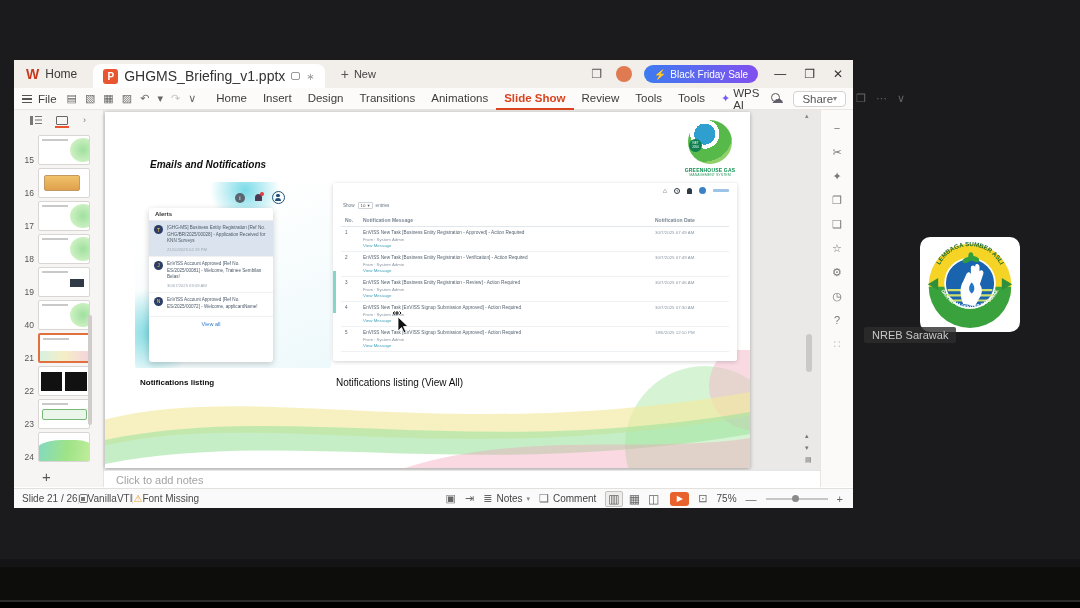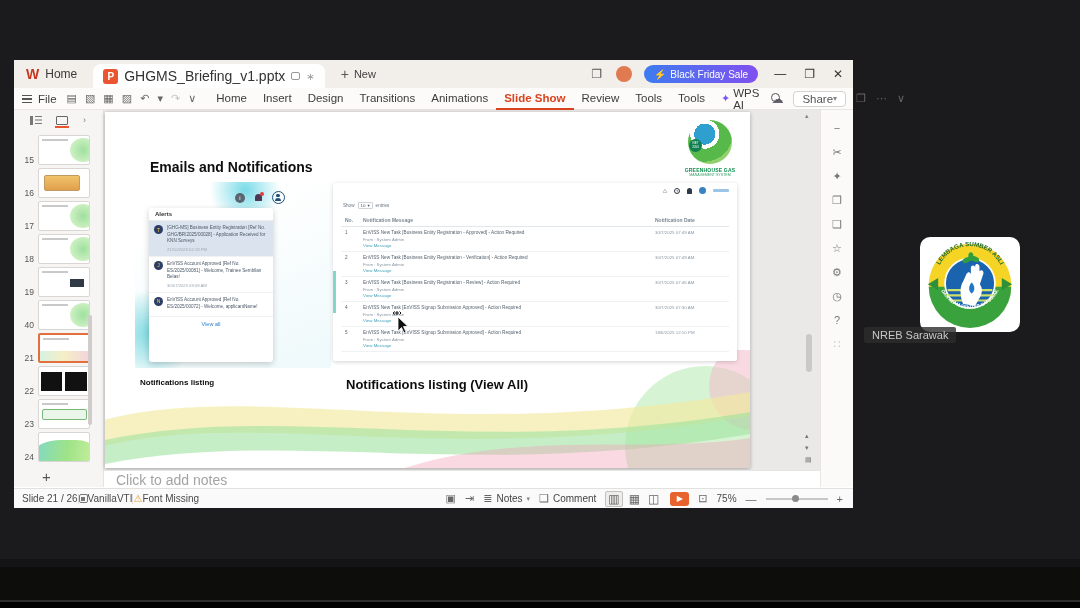--- a/index.html
+++ b/index.html
@@ -104,21 +104,21 @@
   .vs-b2 { position:absolute; top:334px; left:2px; font-size:7px; color:#777; }
   .vs-b3 { position:absolute; top:346px; left:2px; font-size:7px; color:#777; }
 
   
   .sidebar { left:806px; top:50px; width:33px; height:377px; background:#fbfaf9; border-left:1px solid #e8e5e2;
     display:flex; flex-direction:column; align-items:center; padding-top:6px; }
   .sb-icon { height:24px; font-size:11px; color:#777; display:grid; place-items:center; width:100%; }
   .sb-icon:last-child { color:#c9c7c5; }
 
   .notesbar { left:90px; top:410px; width:716px; height:18px; background:#fff; border-top:1px solid #e5e5e5;
-    display:flex; align-items:center; padding-left:12px; font-size:14px; color:#a3a3a3; }
+    display:flex; align-items:center; padding-left:12px; font-size:11px; color:#a3a3a3; }
 
   
   .statusbar { left:0; top:428px; width:839px; height:20px; background:#fbfafa; border-top:1px solid #e3e1de;
     display:flex; align-items:center; font-size:10px; color:#4a4a4a; }
   .st-left { display:flex; align-items:center; padding-left:8px; }
   .st-sep { width:1px; height:10px; background:#ddd; }
   .theme-ic { width:9px; height:9px; border:1.2px solid #777; border-radius:2px; position:relative; }
   .theme-ic::after { content:''; position:absolute; left:1.5px; top:1.5px; width:4px; height:4px; background:#777; }
   .warn { color:#e7a33b; font-size:10px; }
   .st-sp { flex:1; }
@@ -128,21 +128,21 @@
   .st-caret { font-size:7px; color:#888; }
   .view-ic { font-size:12px; color:#666; padding:0 2px; }
   .view-ic.sel { border:1px solid #c3c1bf; background:#eeedec; border-radius:2px; }
   .play-btn { width:19px; height:14px; background:#e8622d; border-radius:3px; color:#fff; font-size:8px;
     display:grid; place-items:center; }
   .zoom-slider { width:62px; height:2px; background:#c9c7c5; position:relative; }
   .zoom-dot { position:absolute; left:26px; top:-3px; width:7px; height:7px; border-radius:50%; background:#8a8a8a; }
 
   
   .s-title { left:45px; top:22px; font-size:14.5px; font-weight:bold; color:#0d0d0d; }
-  .s-subtitle { left:45px; top:47px; font-size:14px; font-weight:bold; color:#0d0d0d; }
+  .s-subtitle { left:45px; top:47px; font-size:10px; font-weight:bold; color:#0d0d0d;font-style:italic; }
   .s-logo { left:576px; top:8px; width:58px; text-align:center; }
   .logo-circle { width:44px; height:44px; margin:0 auto; border-radius:50%; position:relative;
     background:radial-gradient(circle at 38% 32%, #2f9fd0 0 26%, #ffffff 26% 36%, #57b94a 36% 68%, #8fd06a 68% 100%); }
   .logo-badge { position:absolute; left:1px; bottom:12px; width:13px; height:13px; border-radius:50%;
     background:#0f7f4f; color:#fff; font-size:3px; display:grid; place-items:center; text-align:center; line-height:1.1; }
   .logo-t1 { font-size:5px; font-weight:bold; color:#0e8f4e; margin-top:3px; letter-spacing:.2px; }
   .logo-t2 { font-size:3.6px; color:#3aa06a; }
 
   .left-shot { left:30px; top:70px; width:196px; height:186px; border-radius:2px; overflow:hidden;
     background:linear-gradient(160deg,#ffffff 20%,#eef9fb); }
@@ -197,21 +197,21 @@
   .c-msg { flex:1; padding-right:6px; }
   .c-date { width:74px; flex-shrink:0; }
   .t-row { display:flex; padding:3px 0; border-bottom:1px solid #eef2f5; }
   .t-row .c-no { font-size:4.6px; color:#55636f; }
   .m1 { font-size:4.7px; color:#55636f; }
   .m2 { font-size:4.3px; color:#8b98a4; margin-top:1.5px; }
   .m3 { font-size:4.4px; color:#3f9fb8; margin-top:1.5px; }
   .t-row .c-date { font-size:4.4px; color:#8b98a4; }
 
   .cap-left { left:35px; top:266px; font-size:8px; font-weight:bold; color:#0d0d0d; }
-  .cap-right { left:231px; top:265px; font-size:13px; font-weight:bold; color:#0d0d0d;margin-left:10px; }
+  .cap-right { left:231px; top:265px; font-size:10px; font-weight:normal; color:#0d0d0d; }
 
   .waves { left:0; top:238px; width:645px; height:118px; }
   .cursor { left:286px; top:196px; width:24px; height:28px; z-index:5; }
 
   
   .p-logo { left:920px; top:237px; width:100px; height:95px; background:#fff; border-radius:10px;
     display:grid; place-items:center; }
   .p-name { left:864px; top:327px; background:rgba(45,45,45,.8); color:#c9c9c9; font-size:11px;
     padding:2px 8px; border-radius:2px; }
 </style>

